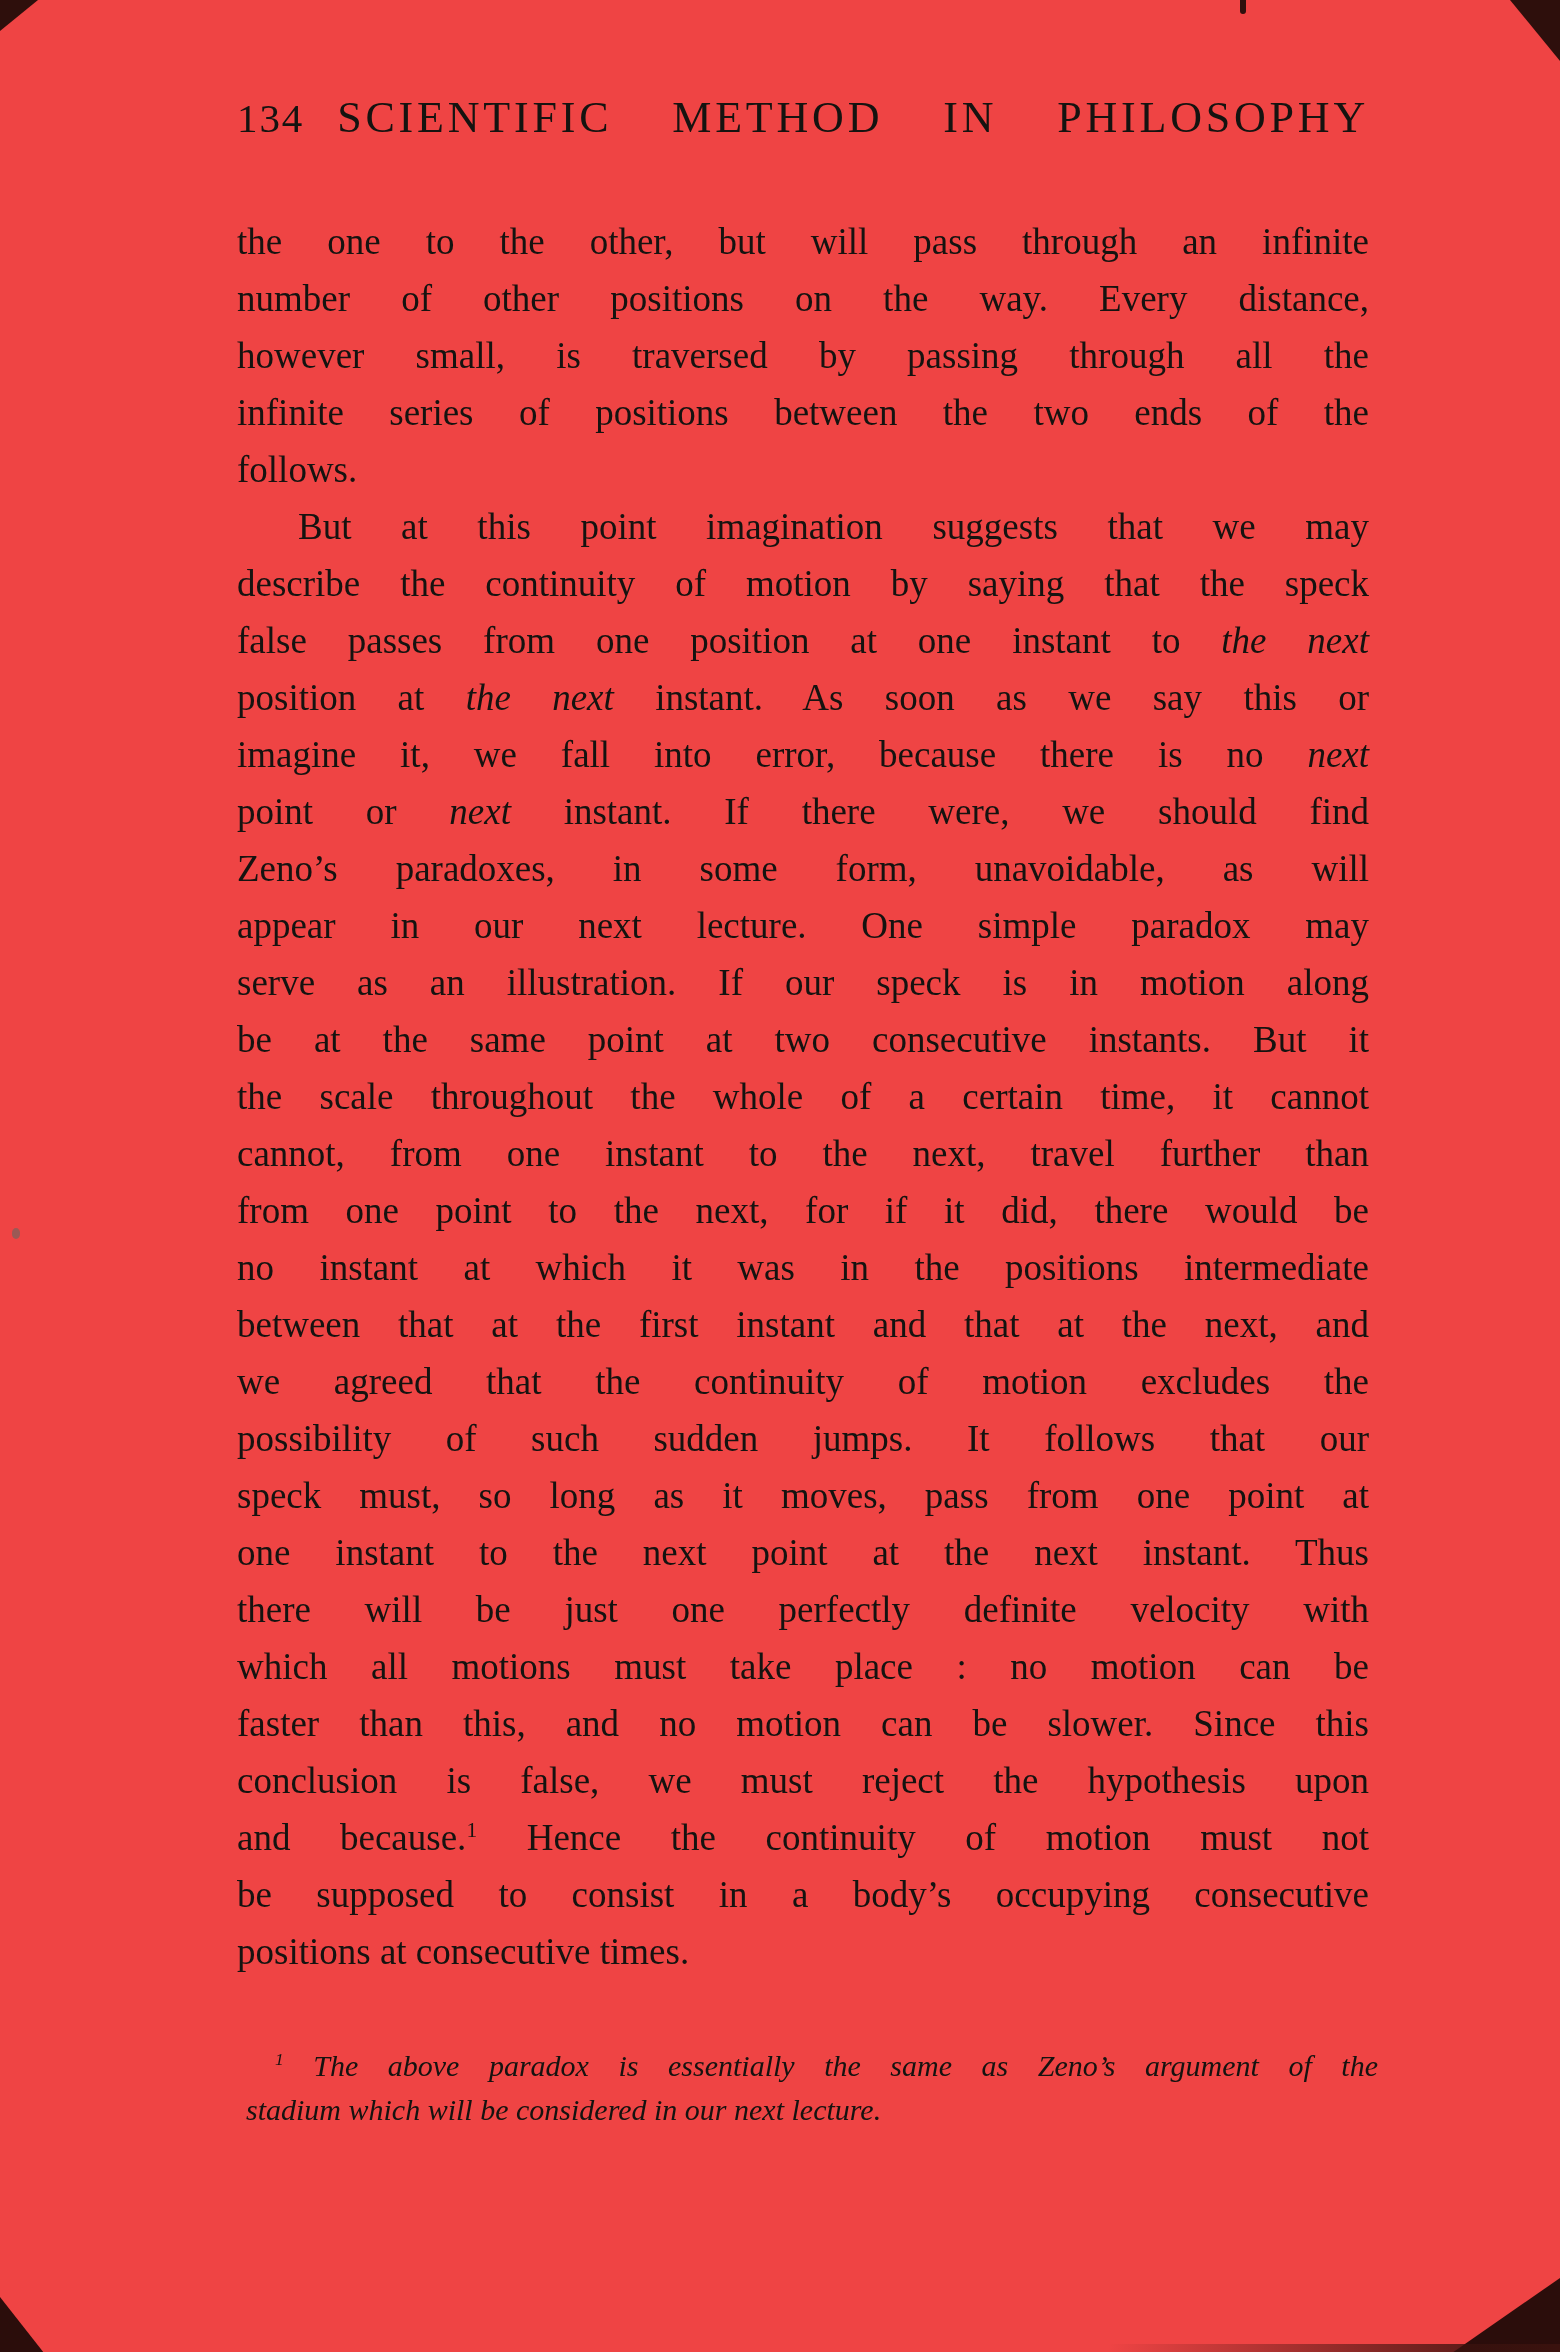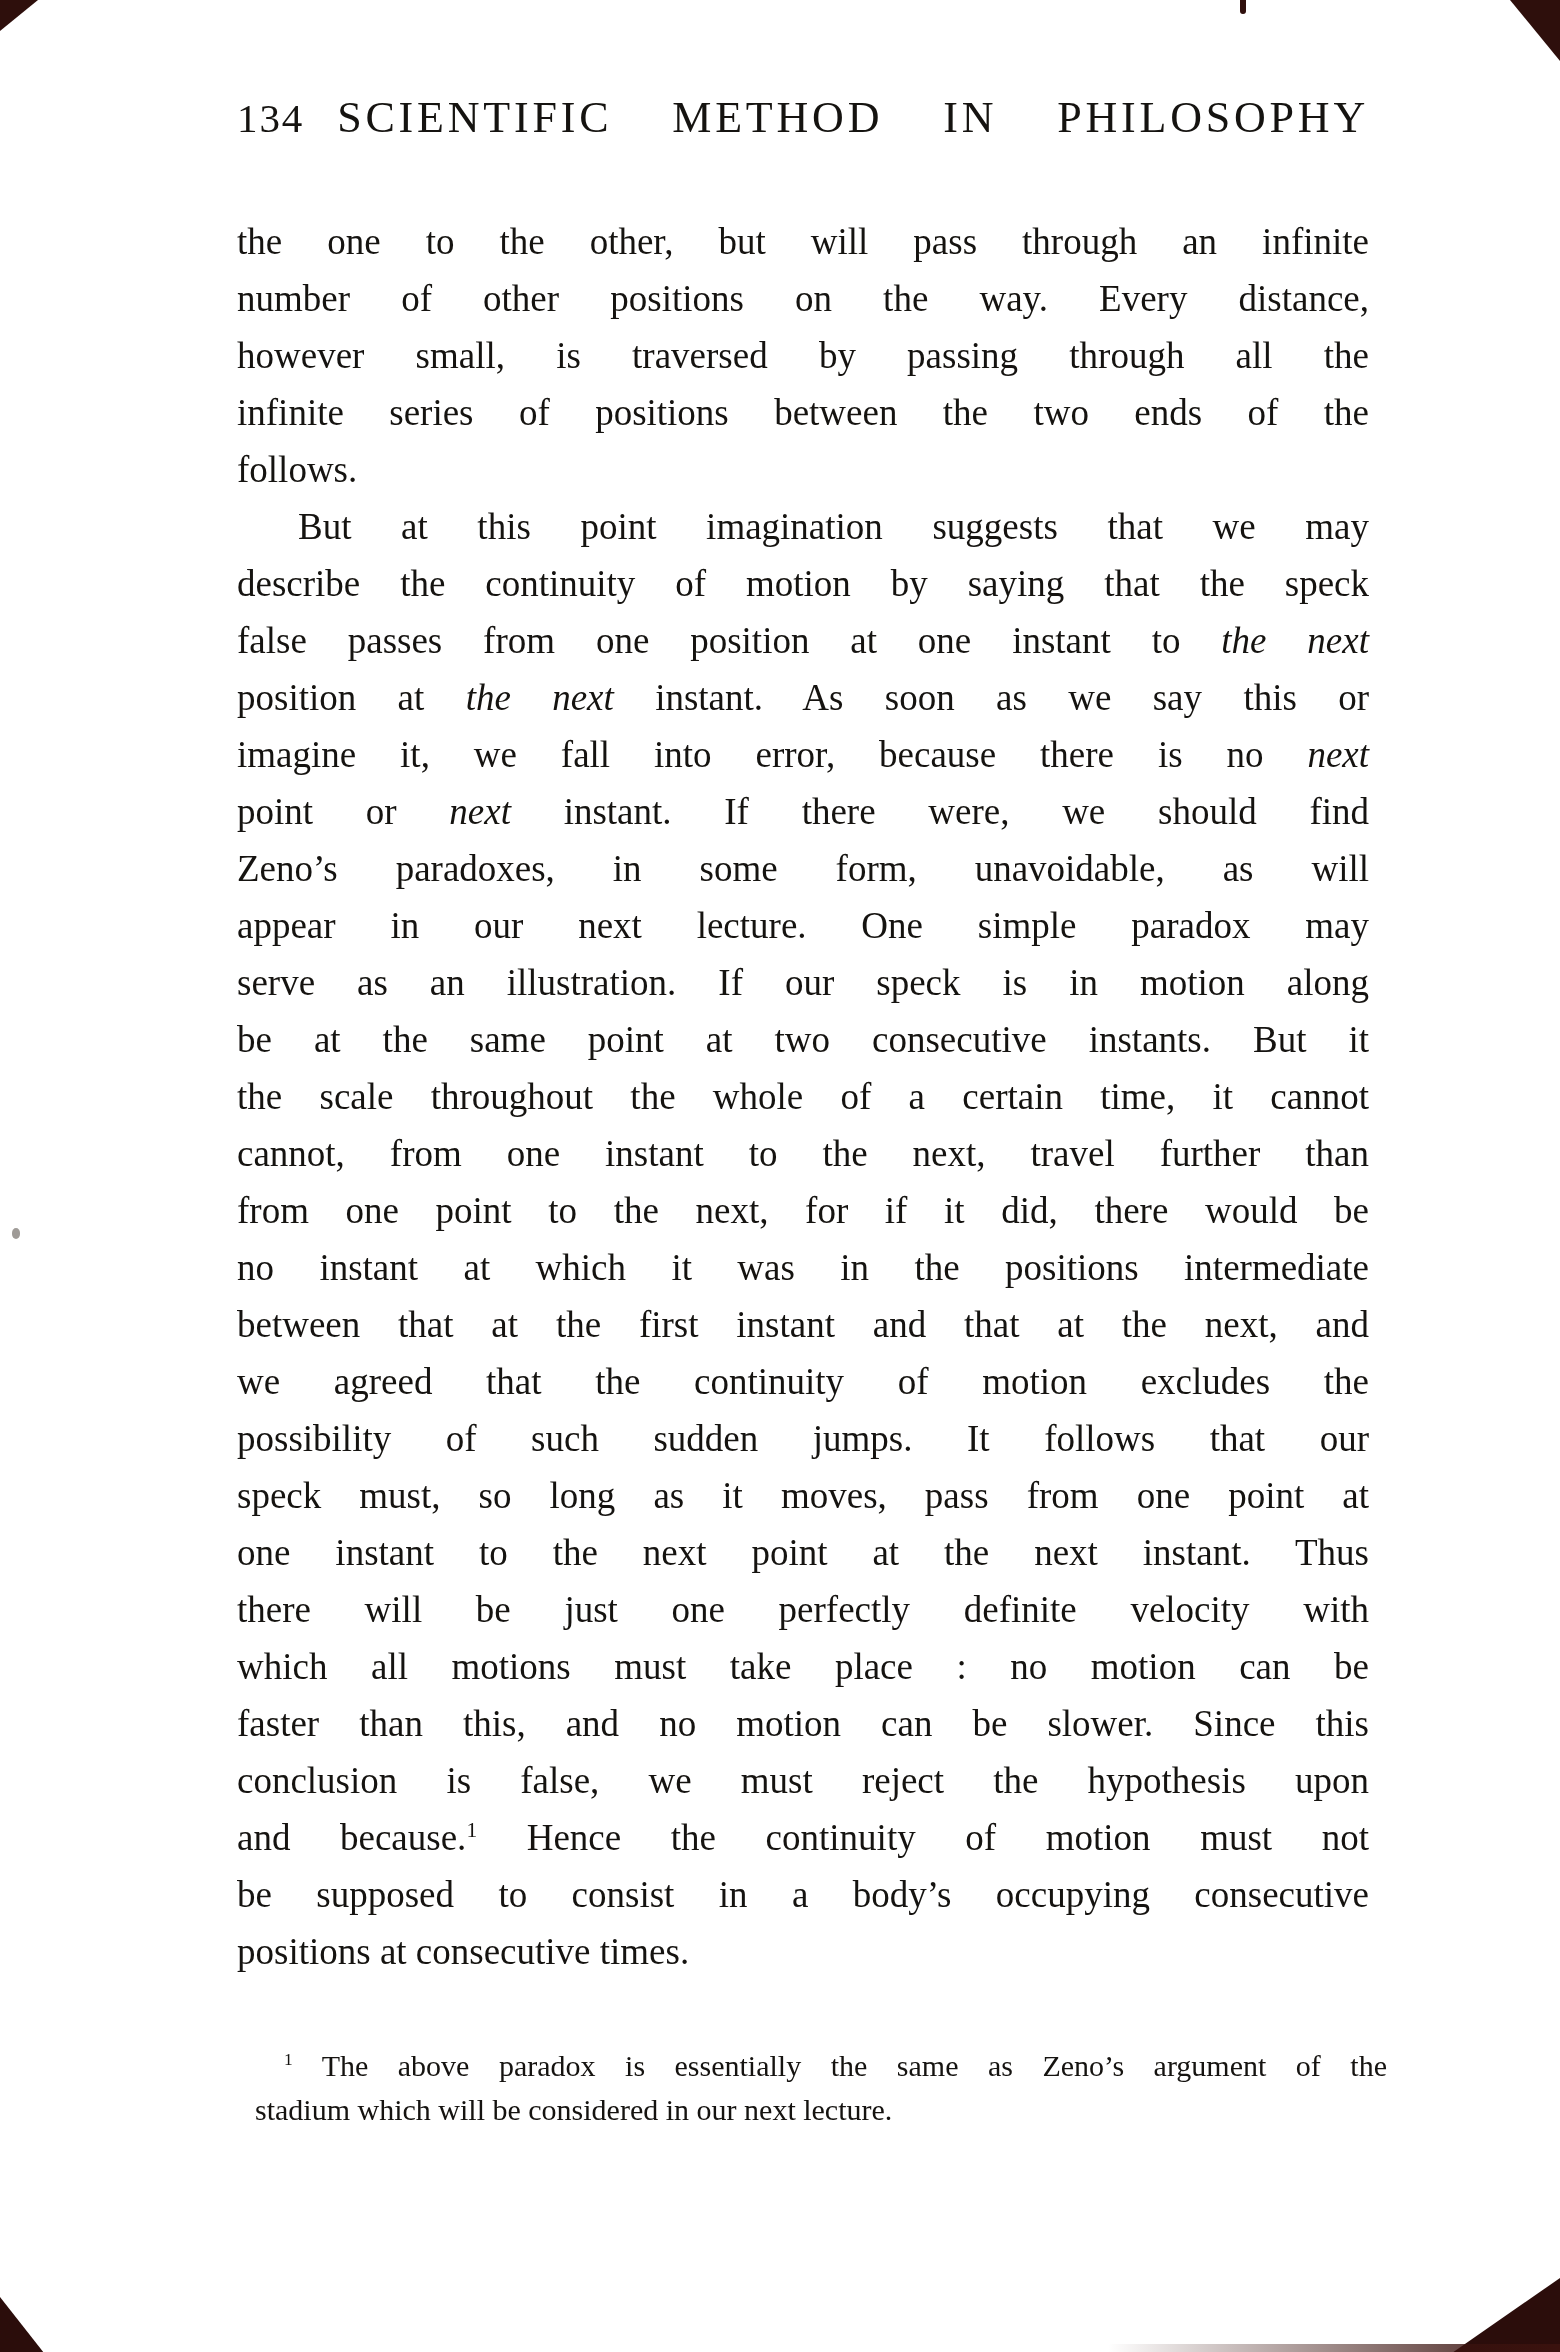--- a/index.html
+++ b/index.html
@@ -5,21 +5,21 @@
   html, body {
     margin: 0;
     padding: 0;
     background: #e8e8e6;
   }
   #page {
     position: relative;
     width: 1560px;
     height: 2353px;
     margin: 0 auto;
-    background: #ffffff;
+    background: #ef4444;
     overflow: hidden;
     font-family: "Liberation Serif", "DejaVu Serif", serif;
     color: #151310;
   }
   
   #running-head {
     position: absolute;
     left: 237px;
     top: 92px;
     width: 1132px;
@@ -70,24 +70,25 @@
     font-style: italic;
   }
   .text-line sup, .footnote-line sup {
     font-size: 0.58em;
     vertical-align: super;
     line-height: 0;
   }
   
   #footnote {
     position: absolute;
-    left: 255px;
+    left: 246px;
     top: 2044px;
     width: 1132px;
     font-size: 30px;
+    font-style: italic;
   }
   .footnote-line {
     line-height: 44px;
     height: 44px;
     text-align: justify;
     text-align-last: justify;
     -moz-text-align-last: justify;
   }
   .footnote-line.last-line {
     text-align-last: left;

